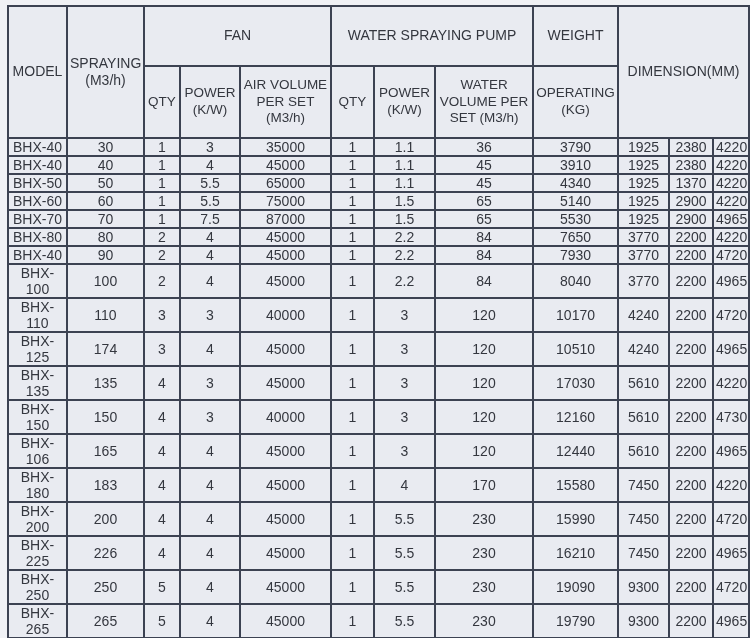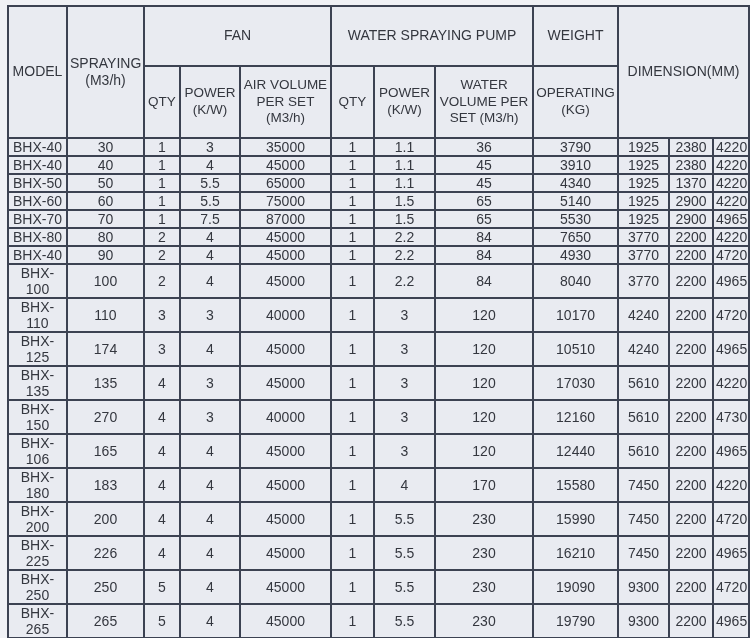--- a/index.html
+++ b/index.html
@@ -204,21 +204,21 @@
 
   <tr>
     <td>BHX-40</td>
     <td>90</td>
     <td>2</td>
     <td>4</td>
     <td>45000</td>
     <td>1</td>
     <td>2.2</td>
     <td>84</td>
-    <td>4930</td>
+    <td>7930</td>
     <td>3770</td>
     <td>2200</td>
     <td>4720</td>
   </tr>
 
   <tr>
     <td>BHX-100</td>
     <td>100</td>
     <td>2</td>
     <td>4</td>
@@ -272,21 +272,21 @@
     <td>3</td>
     <td>120</td>
     <td>17030</td>
     <td>5610</td>
     <td>2200</td>
     <td>4220</td>
   </tr>
 
   <tr>
     <td>BHX-150</td>
-    <td>270</td>
+    <td>150</td>
     <td>4</td>
     <td>3</td>
     <td>40000</td>
     <td>1</td>
     <td>3</td>
     <td>120</td>
     <td>12160</td>
     <td>5610</td>
     <td>2200</td>
     <td>4730</td>

